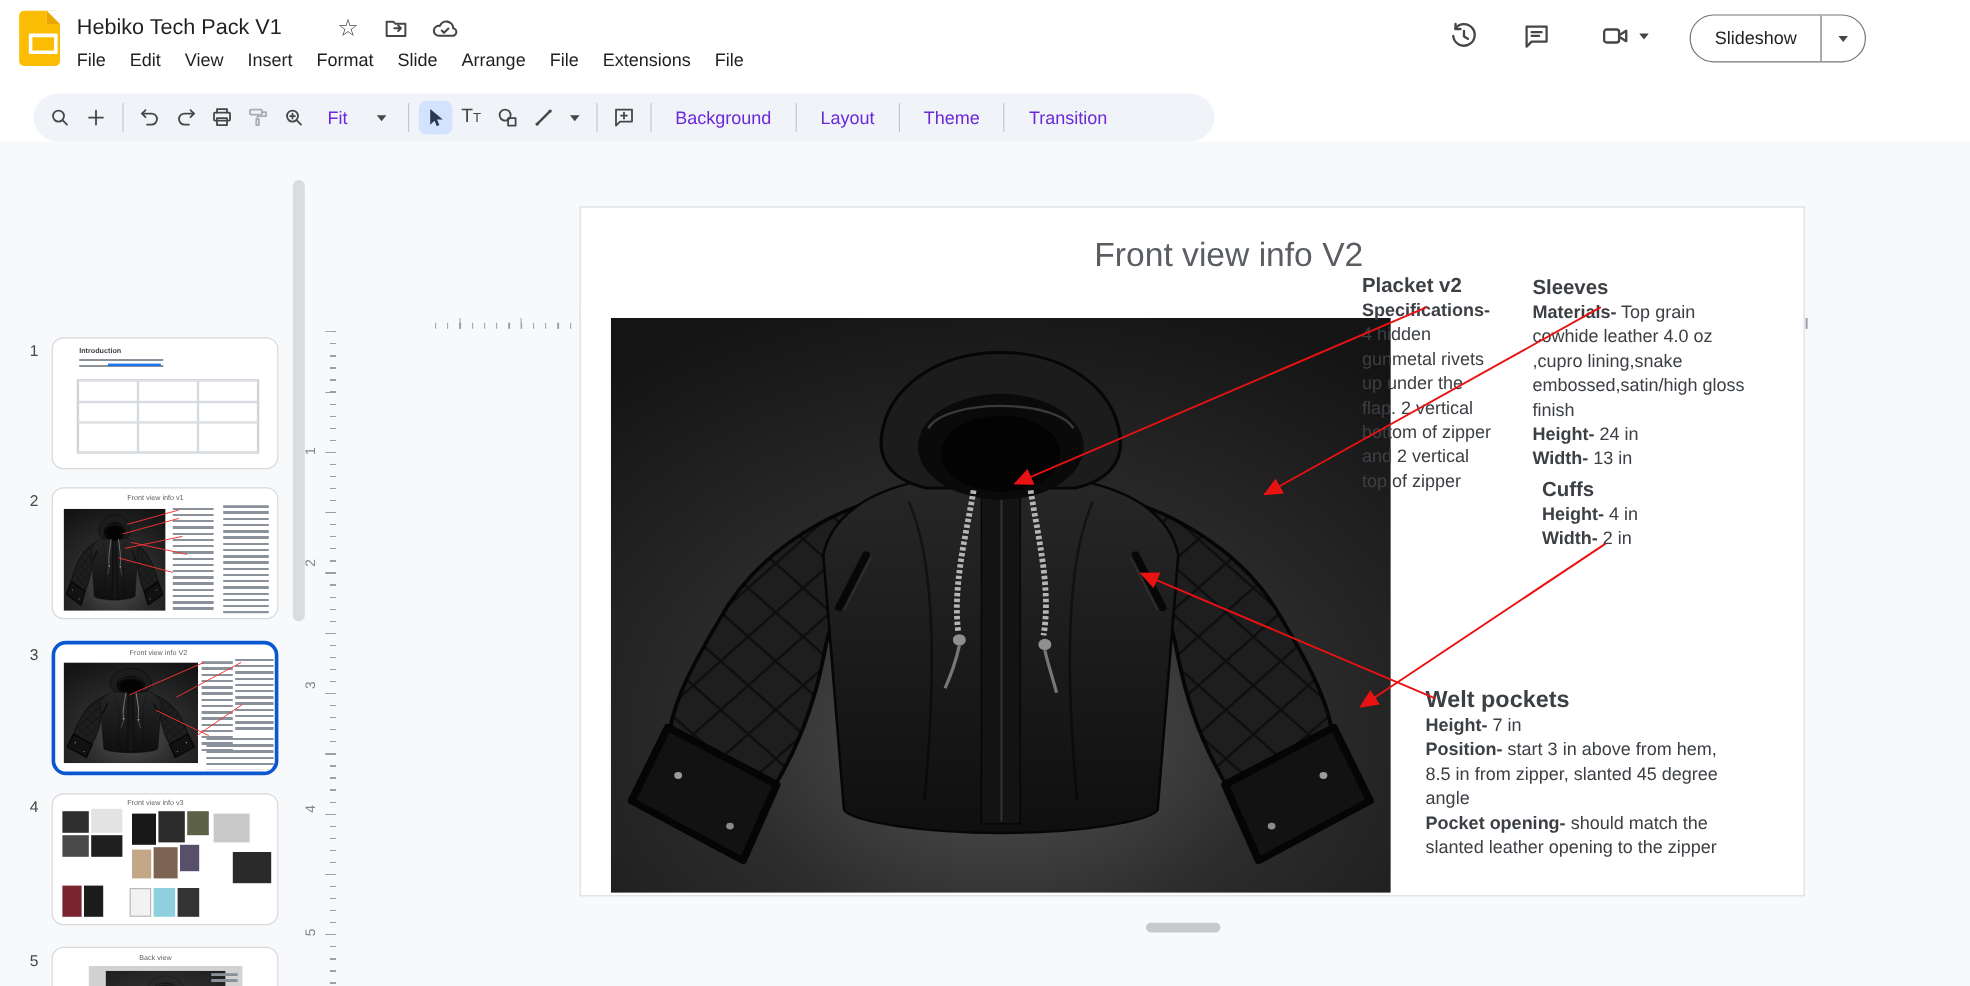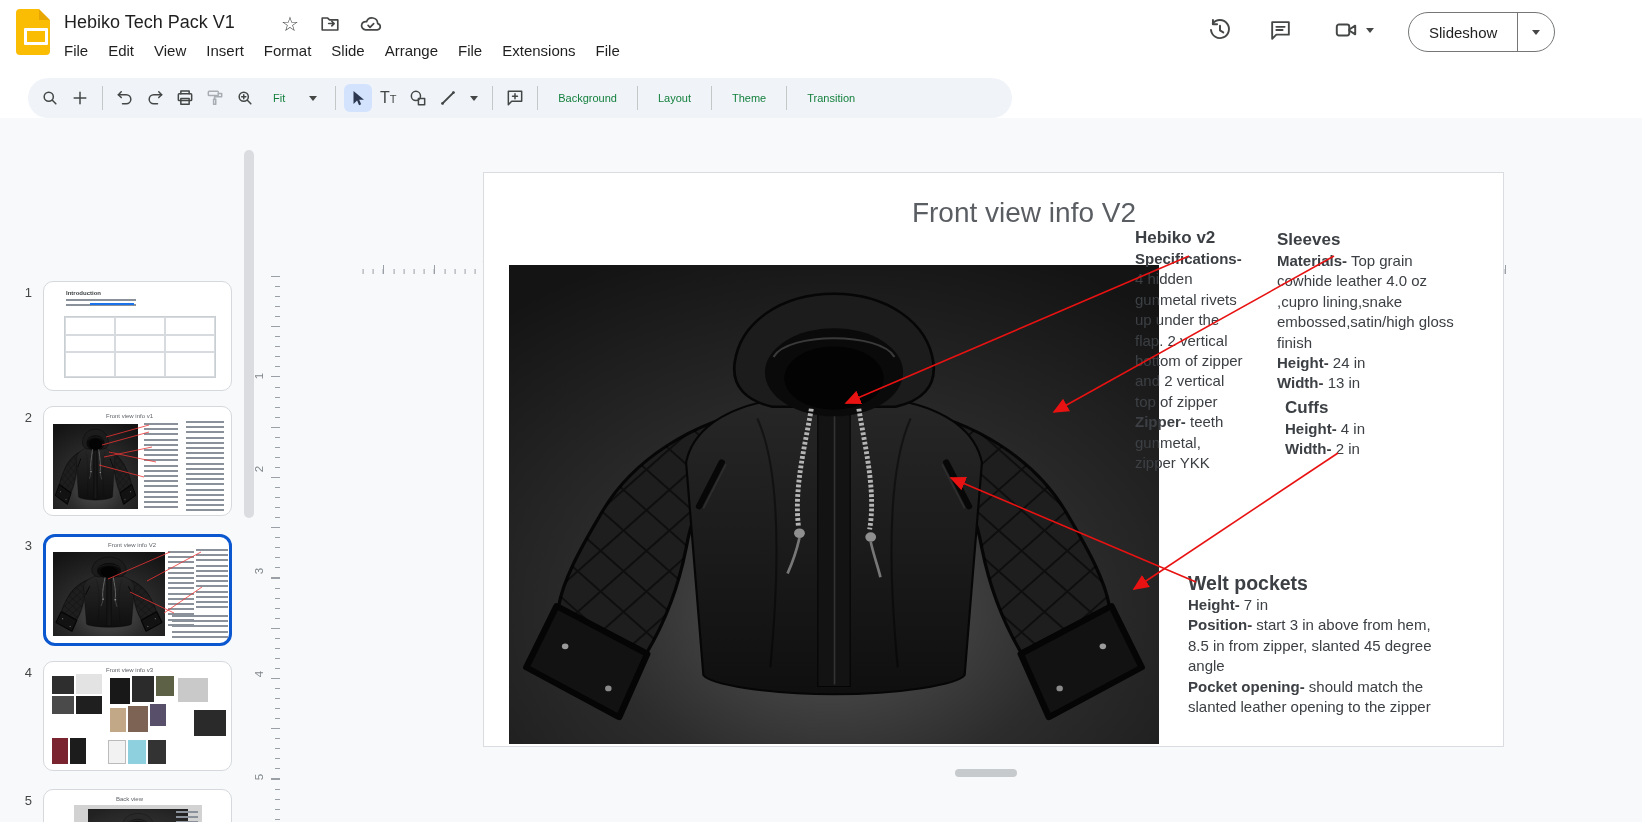--- a/index.html
+++ b/index.html
@@ -16,21 +16,21 @@
   .menu-item{font-size:15px;color:#1f1f1f;padding:3px 10px;border-radius:6px;cursor:default;text-align:center;}
   #slideshow-btn{left:1408px;top:12px;height:40px;border:1px solid #747775;border-radius:20px;
       display:flex;align-items:center;background:#fff;box-sizing:border-box;}
   #slideshow-btn .lbl{padding:0 20px;font-size:15px;font-weight:500;color:#1f1f1f;}
   #slideshow-btn .sep{width:1px;height:38px;background:#747775;}
   #slideshow-btn .arr{width:36px;display:flex;justify-content:center;}
   
   #toolbar{left:28px;top:78px;width:984px;height:40px;background:#f0f4f9;border-radius:20px;
       display:flex;align-items:center;padding:0 8px;box-sizing:border-box;gap:2px;}
   .tb-div{width:1px;height:24px;background:#c4c7c5;margin:0 6px;}
-  .tb-txt{font-size:11px;color:#15803d;padding:5px 12px;border-radius:6px;white-space:nowrap;}
+  .tb-txt{font-size:15px;color:#6d28d9;padding:5px 12px;border-radius:6px;white-space:nowrap;}
   .sel-on{background:#d3e3fd;}
   
   #canvas{left:0;top:118px;width:1642px;height:704px;background:#f8f9fa;}
   
   .rnum{position:absolute;font-size:11.5px;color:#80868b;}
   #hruler{left:360px;top:134px;width:1150px;height:22px;}
   #hticks-min{position:absolute;left:0;bottom:0;width:100%;height:5px;
      background:repeating-linear-gradient(90deg,#9aa0a6 0 1px,transparent 1px 10.2px);background-position:2.6px 0;}
   #hticks-maj{position:absolute;left:0;bottom:0;width:100%;height:9px;
      background:repeating-linear-gradient(90deg,#9aa0a6 0 1px,transparent 1px 51px);background-position:23px 0;}
@@ -397,32 +397,29 @@
 
   <div id="slide-title" class="abs">Front view info V2</div>
 
   <div class="abs" style="left:25px;top:92px;width:650px;height:479px;">
     <svg width="650" height="479" viewBox="0 0 602 500" preserveAspectRatio="none">
         <use href="#jacketArt"></use>
       </svg>
   </div>
 
   <div class="ann" style="left:651px;top:54px;width:140px;" id="placket-block">
-    <p class="hd">Hebiko v2</p>
+    <p class="hd">Placket v2</p>
     <p><b>Specifications-</b></p>
     <p>4 hidden
 gunmetal rivets
 up under the
 flap. 2 vertical
 bottom of zipper
 and 2 vertical
 top of zipper</p>
-    <p><b>Zipper-</b><span> teeth
-gunmetal,
-zipper YKK</span></p>
   </div>
 
   <div class="ann" style="left:793px;top:56px;width:230px;" id="sleeves-block">
     <p class="hd">Sleeves</p>
     <p><b>Materials-</b><span> Top grain
 cowhide leather 4.0 oz
 ,cupro lining,snake
 embossed,satin/high gloss
 finish</span></p>
     <p><b>Height-</b><span> 24 in</span></p>

